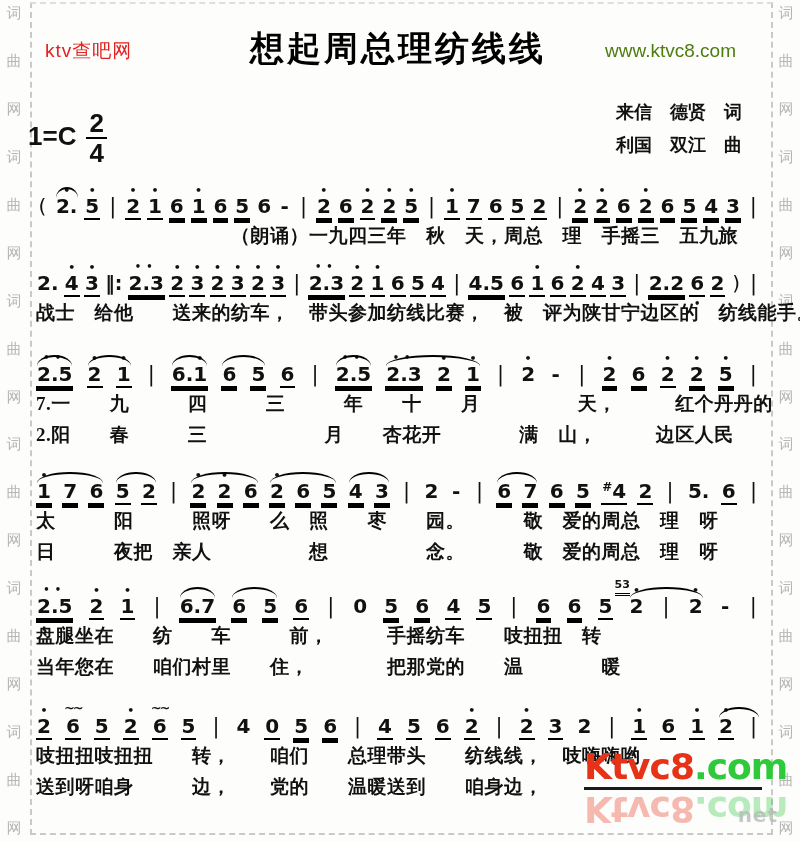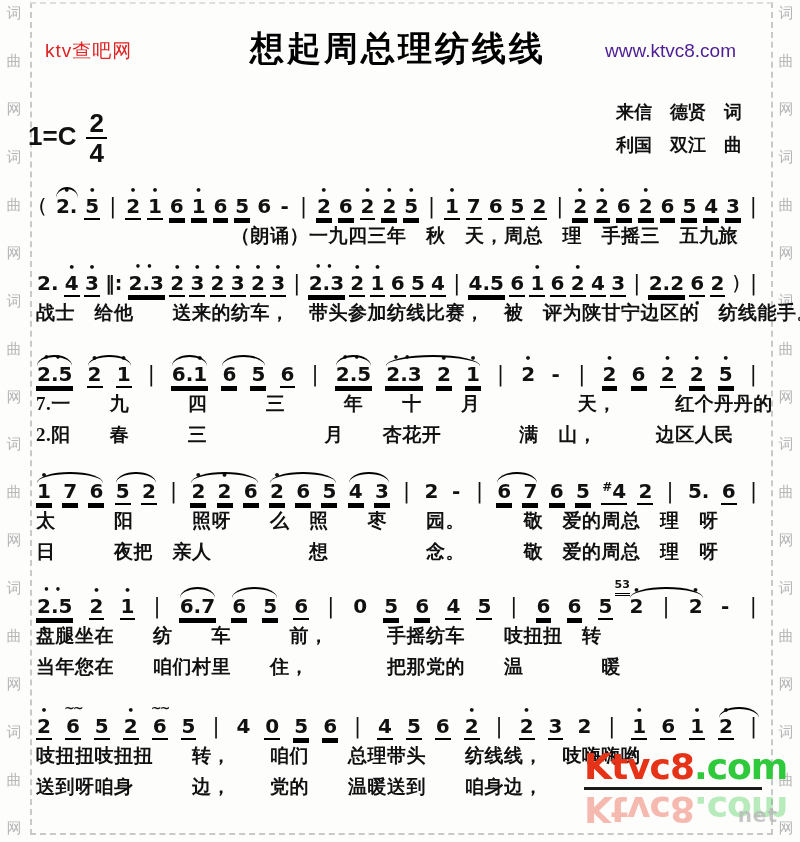--- a/index.html
+++ b/index.html
@@ -14,21 +14,21 @@
   
   .wm{position:absolute;top:4px;bottom:4px;width:26px;display:flex;flex-direction:column;
       justify-content:space-between;align-items:center;color:#b6b6b6;font-size:15px;
       font-family:"Liberation Serif","DejaVu Serif",serif;}
   .wm-left{left:1px;} .wm-right{right:1px;}
 
   
   .site-left{position:absolute;left:45px;top:38px;color:#e02222;font-size:19px;letter-spacing:1px;}
   .title{position:absolute;left:0;right:4px;top:26px;text-align:center;font-size:34px;font-weight:bold;
          letter-spacing:3px;color:#000;}
-  .site-right{position:absolute;right:64px;top:40px;color:#4c1d95;font-size:19px;}
+  .site-right{position:absolute;right:64px;top:40px;color:#4d7c0f;font-size:19px;}
   .credits{position:absolute;right:58px;top:96px;font-size:18px;font-weight:bold;line-height:33px;
            text-align:right;white-space:pre;}
   .keysig{position:absolute;left:28px;top:110px;font-size:26px;font-weight:bold;}
   .keysig .frac{display:inline-block;vertical-align:middle;text-align:center;margin-left:10px;line-height:1;}
   .keysig .num{display:block;border-bottom:2px solid #000;padding:0 3px 1px;}
   .keysig .den{display:block;padding-top:1px;}
   .expression{position:absolute;left:33px;top:161px;font-size:19px;font-weight:bold;letter-spacing:1px;}
 
   
   .score{position:absolute;left:36px;right:40px;top:186px;}

